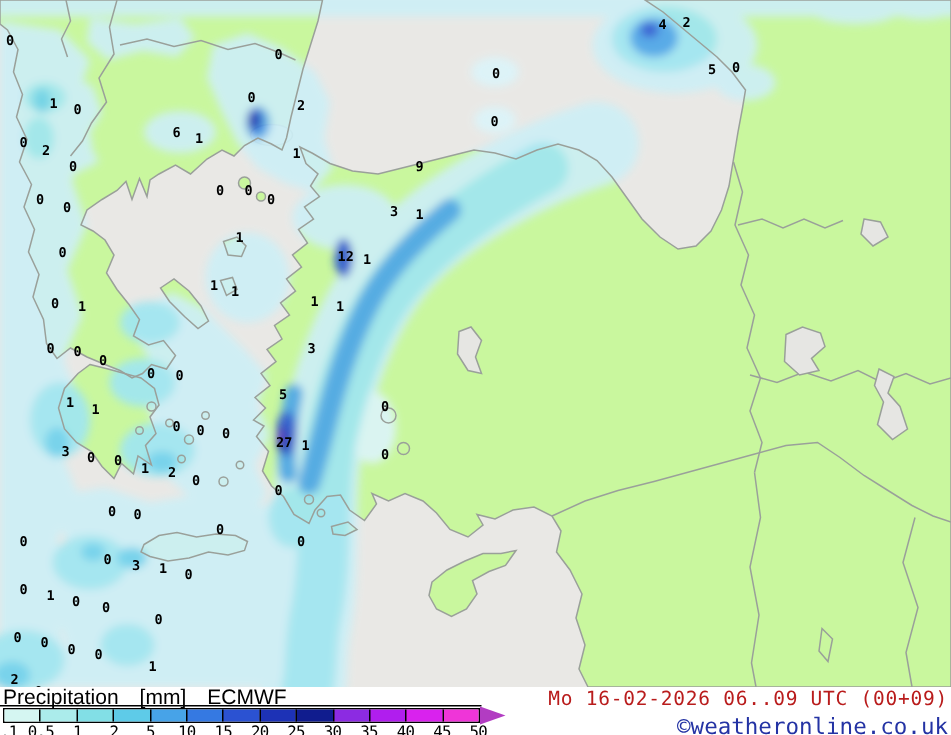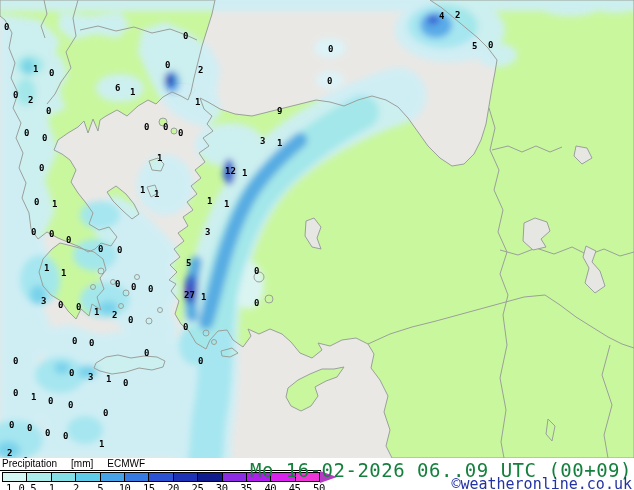--- a/index.html
+++ b/index.html
@@ -2,33 +2,33 @@
 <html><head>
 <meta charset="utf-8">
 <style>
   html,body{margin:0;padding:0;background:#fff;}
   body{width:634px;height:490px;position:relative;font-family:"Liberation Sans",sans-serif;overflow:hidden;}
   #map-wrap{position:absolute;left:0;top:0;width:634px;height:458px;}
   #map-wrap svg{display:block;}
   
   #legend{position:absolute;left:0;top:458px;width:634px;height:32px;background:#ffffff;}
   #legend-title-row{position:absolute;left:2px;top:0px;height:12px;display:flex;gap:14px;
-    font-size:10px;line-height:12px;color:#000;white-space:nowrap;}
+    font-size:14px;line-height:12px;color:#000;white-space:nowrap;}
   #legend-underline{position:absolute;left:0;top:12px;width:321px;height:1px;background:#000;}
   #legend-colorbar{position:absolute;left:2px;top:14px;width:316px;height:8px;border:1px solid #000;
     display:flex;box-sizing:content-box;}
   #legend-colorbar .seg{flex:1 1 auto;height:100%;}
   #legend-colorbar .seg + .seg{border-left:1px solid #000;}
   #legend-arrow{position:absolute;left:320px;top:13px;width:0;height:0;
     border-top:6px solid transparent;border-bottom:6px solid transparent;border-left:17px solid #b23cc2;}
   #legend-ticks{position:absolute;left:0;top:24px;width:360px;height:10px;
     font-family:"DejaVu Sans Mono",monospace;font-size:10.5px;color:#000;}
   #legend-ticks span{position:absolute;top:0;transform:translateX(-50%);letter-spacing:-0.5px;}
   #footer-datetime{position:absolute;right:2px;top:1px;font-family:"DejaVu Sans Mono",monospace;
-    font-size:19px;letter-spacing:0.5px;color:#15803d;white-space:nowrap;}
+    font-size:13px;letter-spacing:0.5px;color:#b91c1c;white-space:nowrap;}
   #footer-copyright{position:absolute;right:2px;top:17px;font-family:"DejaVu Sans Mono",monospace;
     font-size:15px;color:#2433a4;white-space:nowrap;}
   
   .vlab{font-family:"DejaVu Sans Mono",monospace;font-weight:bold;font-size:9px;fill:#000;}
 </style>
 </head>
 <body>
 
 <div id="map-wrap">
 <svg width="634" height="458" viewBox="0 0 634 458">

